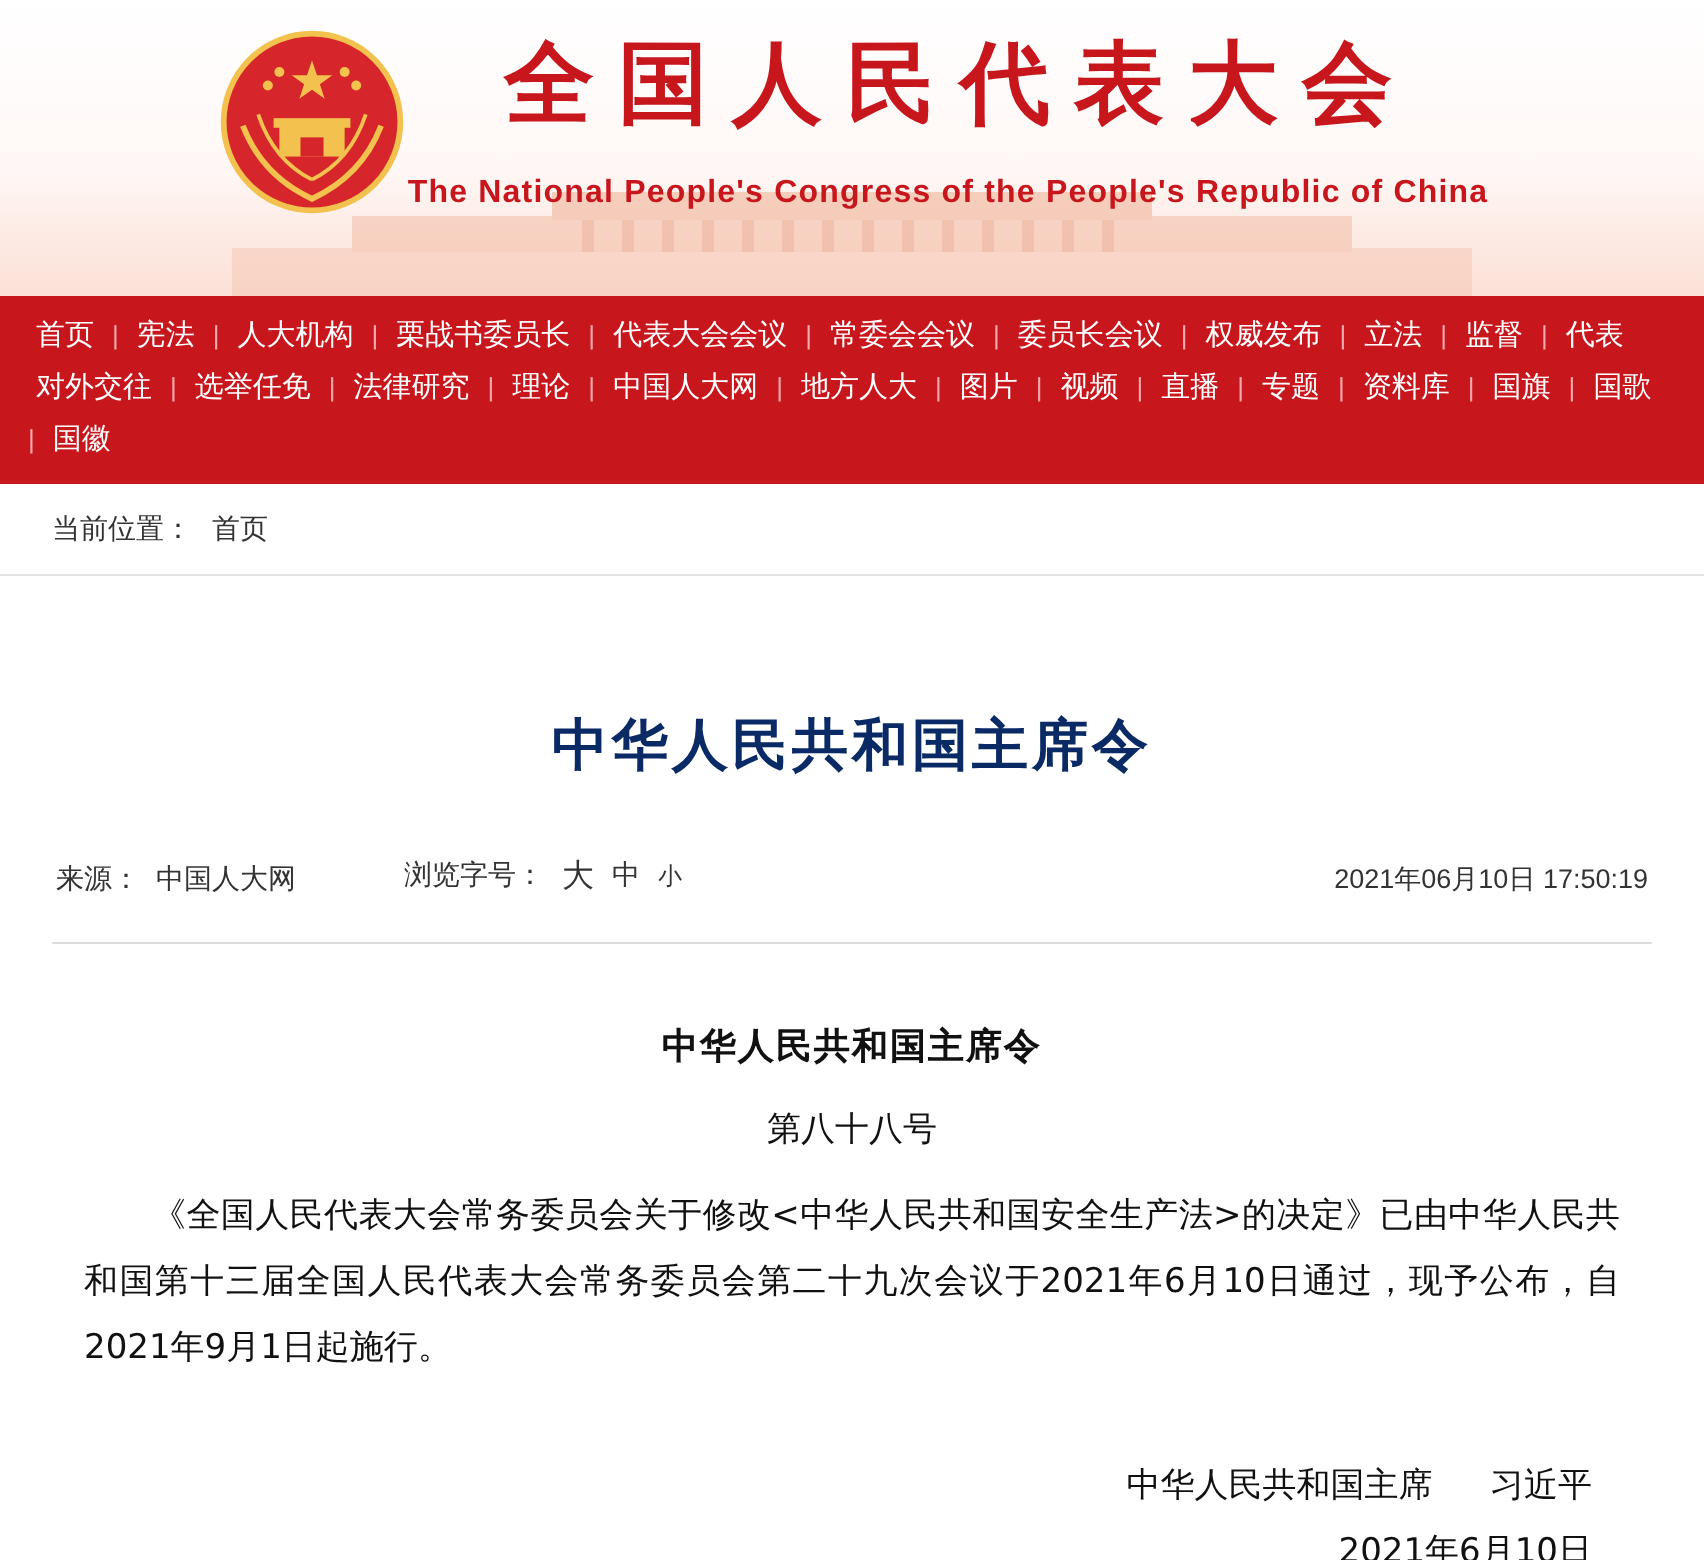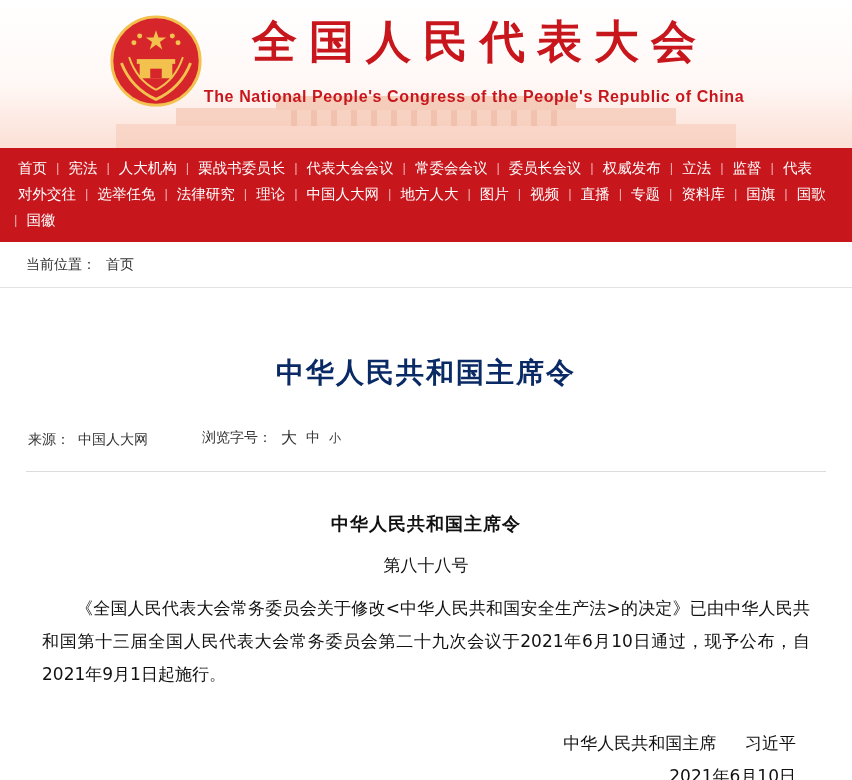--- a/index.html
+++ b/index.html
@@ -337,20 +337,21 @@
     <div class="meta-left">
       <span class="meta-source-label">来源：</span>
       <span class="meta-source-value">中国人大网</span>
     </div>
     <div class="meta-fontsize">
       <span class="fs-label">浏览字号：</span>
       <span class="fs-opt fs-big">大</span>
       <span class="fs-opt fs-mid">中</span>
       <span class="fs-opt fs-small">小</span>
     </div>
+    <div class="meta-right">2021年06月10日 17:50:19</div>
   </div>
 
   <div class="doc-body">
     <div class="doc-heading">中华人民共和国主席令</div>
     <div class="doc-number">第八十八号</div>
     <p class="doc-para">《全国人民代表大会常务委员会关于修改&lt;中华人民共和国安全生产法&gt;的决定》已由中华人民共和国第十三届全国人民代表大会常务委员会第二十九次会议于2021年6月10日通过，现予公布，自2021年9月1日起施行。</p>
 
     <div class="sign-block">
       <div>
         <span>中华人民共和国主席</span>

